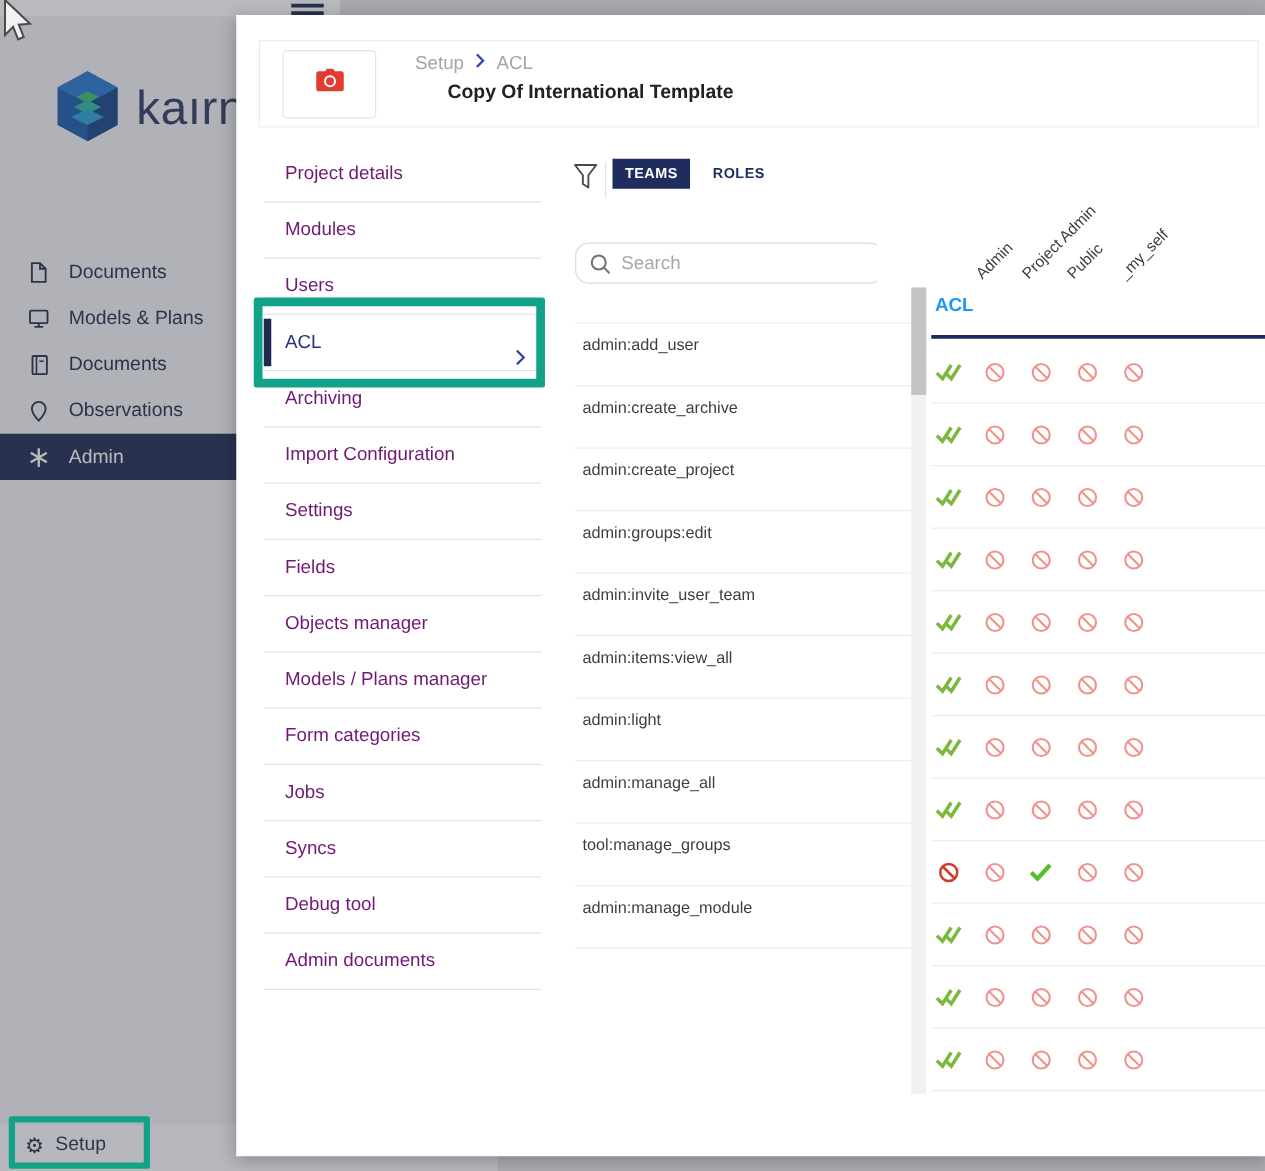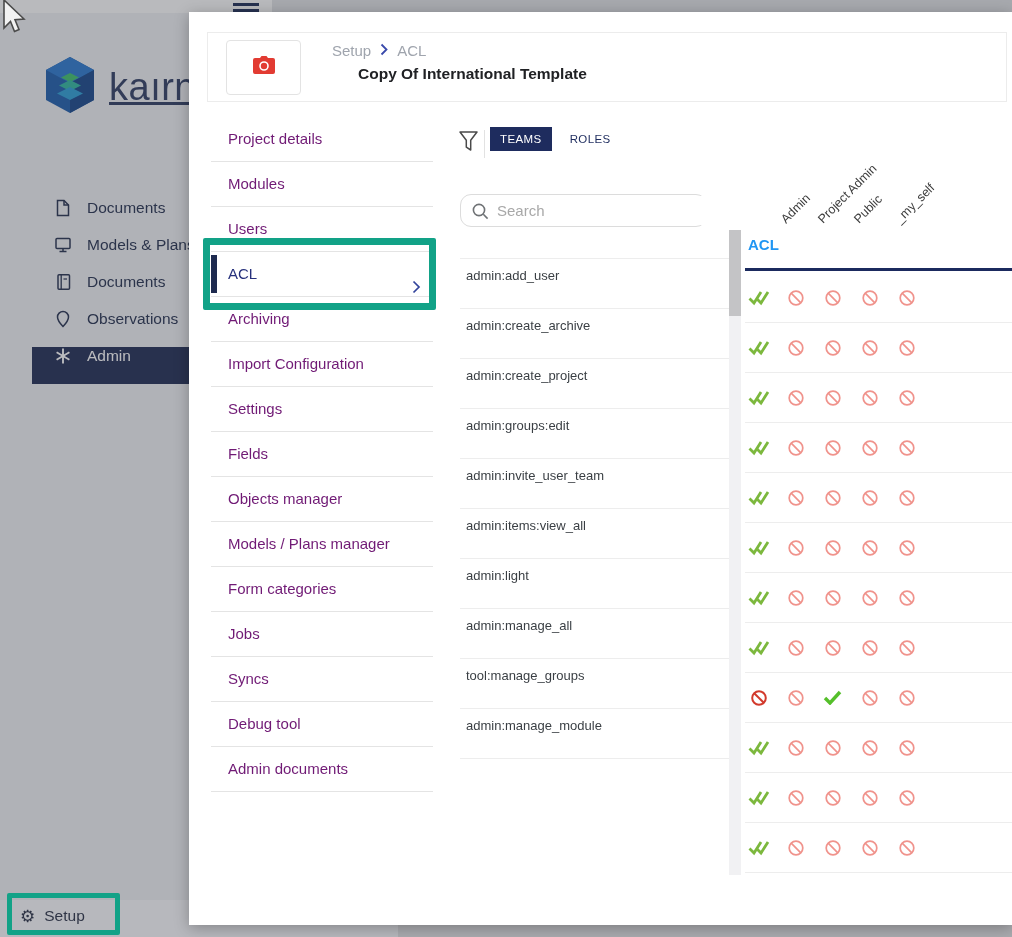--- a/index.html
+++ b/index.html
@@ -8,25 +8,25 @@
   .stage { position:relative; width:1012px; height:937px; overflow:hidden; background:#e2e3e6; }
 
   
   .sidebar { position:absolute; left:0; top:0; width:272px; height:900px; background:#f0f1f4; z-index:1; }
   .sidebar-topstrip { position:absolute; left:0; top:0; width:272px; height:13px; background:#fdfdfe; }
   .hamburger { position:absolute; left:233px; top:3px; width:26px; height:10px; }
   .hamburger i { display:block; position:absolute; left:0; width:26px; height:3px; background:#1d2b56; }
   .hamburger i:nth-child(1){ top:0; } .hamburger i:nth-child(2){ top:6px; }
 
   .logo { position:absolute; left:44px; top:56px; display:flex; align-items:center; gap:13px; }
-  .logo-text { font-size:38px; color:#2f3d63; letter-spacing:0.5px;text-decoration:underline; }
+  .logo-text { font-size:38px; color:#2f3d63; letter-spacing:0.5px; }
 
   .side-menu { position:absolute; left:0; top:199px; width:272px; }
-  .side-item { height:37px; display:flex; gap:15px; padding-left:22px;
-               font-size:15.5px; color:#24304f;margin-left:32px; }
+  .side-item { height:37px; display:flex; align-items:center; gap:15px; padding-left:22px;
+               font-size:15.5px; color:#24304f; }
   .side-item.active { background:#202b54; color:#ffffff; }
   .side-icon { width:18px; height:18px; display:inline-flex; }
 
   .footer { position:absolute; left:0; top:900px; width:1012px; height:37px; background:#e6e6e9; z-index:1; }
   .footer-left { position:absolute; left:0; top:0; width:398px; height:37px; background:#fbfbfd; }
   .setup-btn { position:absolute; left:20px; top:7px; display:flex; align-items:center; gap:9px;
                font-size:15.5px; color:#2a3147; cursor:pointer; }
   .gear { font-size:17px; line-height:17px; color:#2a3147; }
 
   
@@ -51,21 +51,21 @@
                font-size:15px; color:#701a75; border-bottom:1px solid #e4e4e4; cursor:pointer; }
   .mnav-item.active { color:#27317c; }
   .mnav-item.active .abar { position:absolute; left:0; top:3px; width:6px; height:38px; background:#1e2a4f; }
   .mnav-item .chev { position:absolute; right:12px; top:15px; }
 
   .content { position:absolute; left:266px; top:105px; width:557px; height:808px; }
 
   .funnel { position:absolute; left:3px; top:13px; }
   .tool-divider { position:absolute; left:29px; top:13px; width:1px; height:28px; background:#e2e2e2; }
   .tabs { position:absolute; left:35px; top:10px; display:flex; align-items:center; gap:8px; }
-  .tab { font-size:11.5px; font-weight:normal; letter-spacing:0.4px; padding:6px 10px; color:#1e2c5e; cursor:pointer;text-align:right; }
+  .tab { font-size:11.5px; font-weight:bold; letter-spacing:0.4px; padding:6px 10px; color:#1e2c5e; cursor:pointer;text-align:right; }
   .tab.active { background:#1e2c5e; color:#fff; }
 
   .searchbox { position:absolute; left:5px; top:77px; width:247px; height:33px;
                border:1px solid #dcdcdc; border-radius:11px; background:#fff; }
   .searchbox svg { position:absolute; left:10px; top:7px; }
   .searchbox input { position:absolute; left:36px; top:1px; width:230px; height:29px; border:none; outline:none;
                      font-size:15px; color:#444; font-family:"Liberation Sans",sans-serif; }
   .searchbox input::placeholder { color:#a8a8a8; }
 
   .perm-list { position:absolute; left:5px; top:99px; width:269px; }

